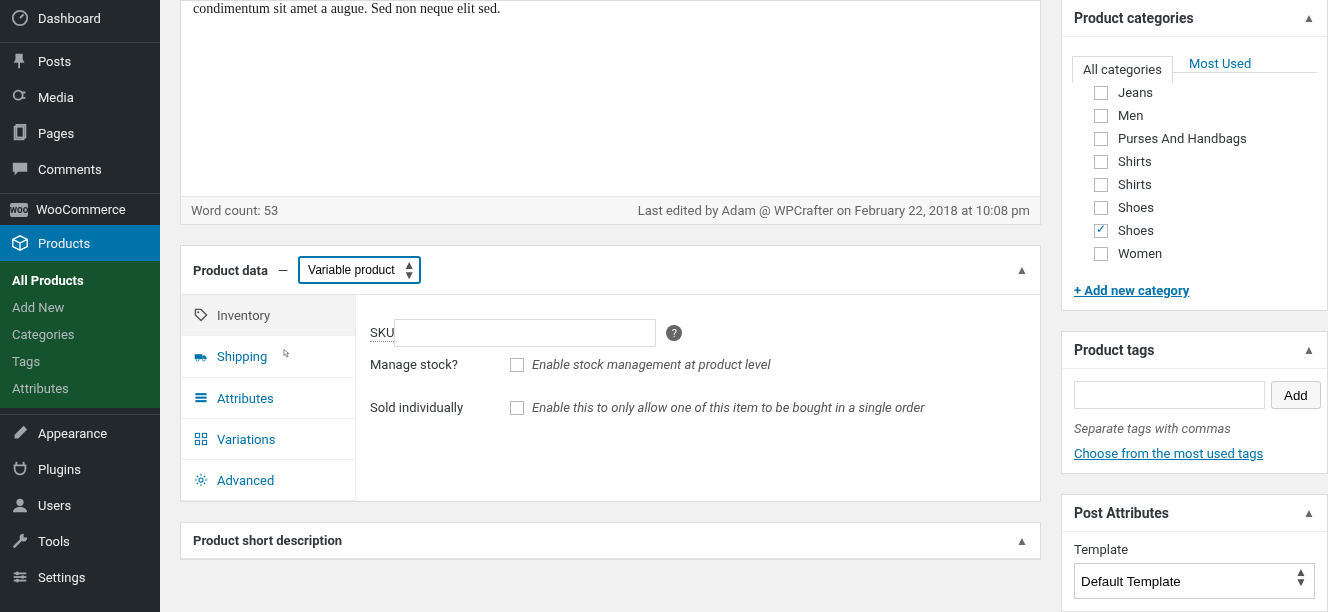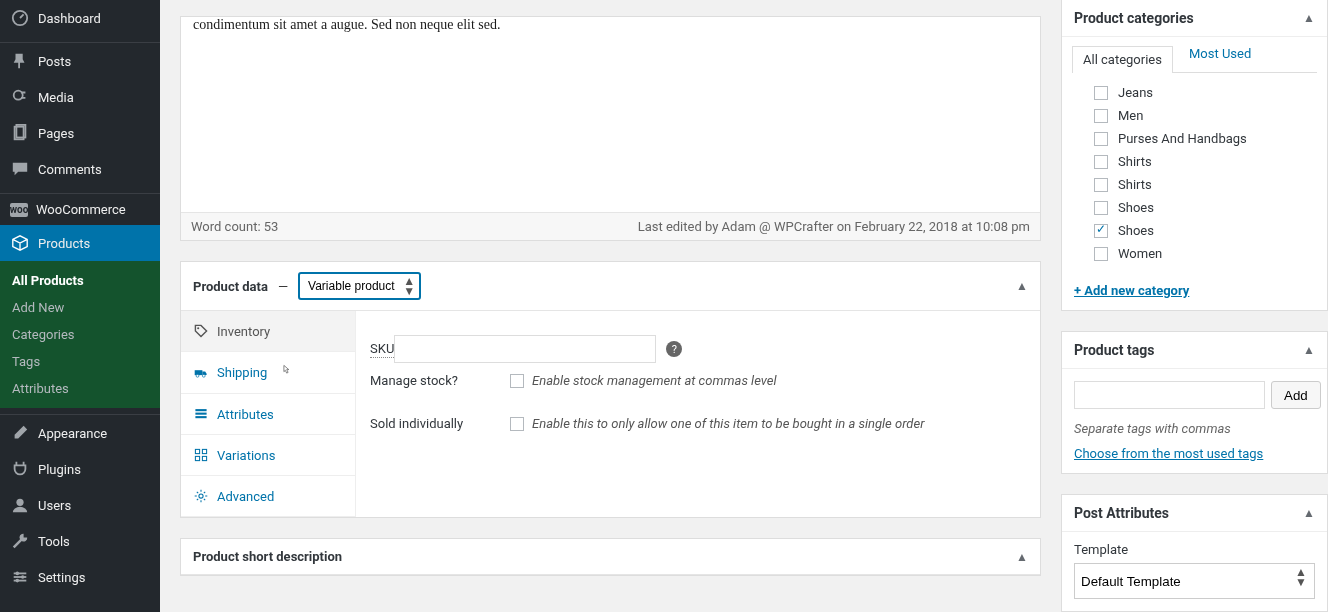--- a/index.html
+++ b/index.html
@@ -12,21 +12,21 @@
   .side-item .ic { width: 20px; height: 20px; display: inline-flex; align-items: center; justify-content: center; margin-right: 8px; fill: #a0a5aa; color: #a0a5aa; font-size: 16px; }
   .side-item.sep { border-top: 1px solid #3a3e44; margin-top: 6px; padding-top: 8px; position: relative; }
   .side-item.current { background: #0073aa; position: relative; }
   .side-item.current .ic { fill: #fff; color: #fff; }
   .side-item.current::after { content: ""; position: absolute; right: -8px; top: 50%; transform: translateY(-50%); border: 8px solid transparent; border-right-color: #f1f1f1; }
   .sub-menu { background: #14532d; padding: 6px 0; }
   .sub-item { padding: 6px 12px; color: #b4b9be; cursor: pointer; }
   .sub-item.active { color: #fff; font-weight: 700; }
 
   
-  .main { flex: 1; padding: 16px 20px; overflow: auto; }
+  .main { flex: 1; padding: 0 20px; overflow: auto; }
   .editor-box { background: #fff; border: 1px solid #ddd; }
   .editor-body { height: 195px; padding: 0 12px; }
   .editor-placeholder { color: #1a1a1a; font-family: Georgia, serif; font-size: 14px; }
   .editor-status { display: flex; justify-content: space-between; border-top: 1px solid #e5e5e5; background: #f7f7f7; padding: 6px 10px; color: #666; font-size: 13px; }
 
   .panel { background: #fff; border: 1px solid #ddd; margin-top: 20px; }
   .panel-head { display: flex; align-items: center; justify-content: space-between; padding: 10px 12px; border-bottom: 1px solid #e5e5e5; }
   .panel-head .left { display: flex; align-items: center; gap: 10px; }
   .panel-head strong { font-weight: 700; }
   .dash-sep { color: #333; }
@@ -52,21 +52,21 @@
   .cb.checked { background: #fff; position: relative; }
   .cb.checked::after { content: "✓"; position: absolute; top: -3px; left: 1px; color: #0073aa; font-size: 12px; }
   .italic { font-style: italic; color: #555; }
 
   
   .right { width: 267px; flex-shrink: 0; padding-right: 0; }
   .meta-box { background: #fff; border: 1px solid #ddd; margin-bottom: 20px; }
   .meta-head { display: flex; justify-content: space-between; align-items: center; padding: 10px 12px; border-bottom: 1px solid #eee; }
   .meta-head h2 { font-size: 14px; font-weight: 700; }
   .cat-tabs { display: flex; gap: 0; margin: 8px 10px 0 10px; border-bottom: 1px solid #ddd; height: 28px; }
-  .cat-tab { border: 1px solid #ddd; border-bottom: none; padding: 5px 10px; background: #fff; margin-right: 4px; cursor: pointer; position: relative; top: 1px; }
+  .cat-tab { border: 1px solid #ddd; border-bottom: none; padding: 5px 10px; background: #fff; margin-right: 4px; cursor: pointer; position: relative; top: 11px; }
   .cat-tab.link { border: none; color: #0073aa; background: transparent; }
   .cat-list { padding: 8px 12px 10px 12px; }
   .cat-item { display: flex; align-items: center; padding: 4px 0 4px 20px; }
   .cat-item .cb { margin-right: 10px; }
   .add-cat { padding: 8px 12px 12px 12px; }
   .add-cat a { color: #0073aa; text-decoration: underline; font-weight: 700; cursor: pointer; }
   .tag-row { display: flex; gap: 6px; padding: 12px; }
   input.tag { flex: 1; height: 28px; border: 1px solid #ddd; padding: 2px 6px; }
   button.addbtn { height: 28px; padding: 0 12px; border: 1px solid #ccc; background: #f7f7f7; border-radius: 3px; cursor: pointer; }
   .hint { padding: 0 12px 10px 12px; color: #666; font-style: italic; }
@@ -282,21 +282,21 @@
         </div>
         <div class="pd-content">
           <div class="fld">
             <span class="fld-label underline">SKU</span>
             <input class="text" type="text" value="" style="">
             <span class="help">?</span>
           </div>
           <div class="fld">
             <span class="fld-label">Manage stock?</span>
             <span class="cb"></span>
-            <span class="italic">Enable stock management at commas level</span>
+            <span class="italic">Enable stock management at product level</span>
           </div>
           <div class="fld" style="margin-top:28px;">
             <span class="fld-label">Sold individually</span>
             <span class="cb"></span>
             <span class="italic">Enable this to only allow one of this item to be bought in a single order</span>
           </div>
         </div>
       </div>
     </div>
 

